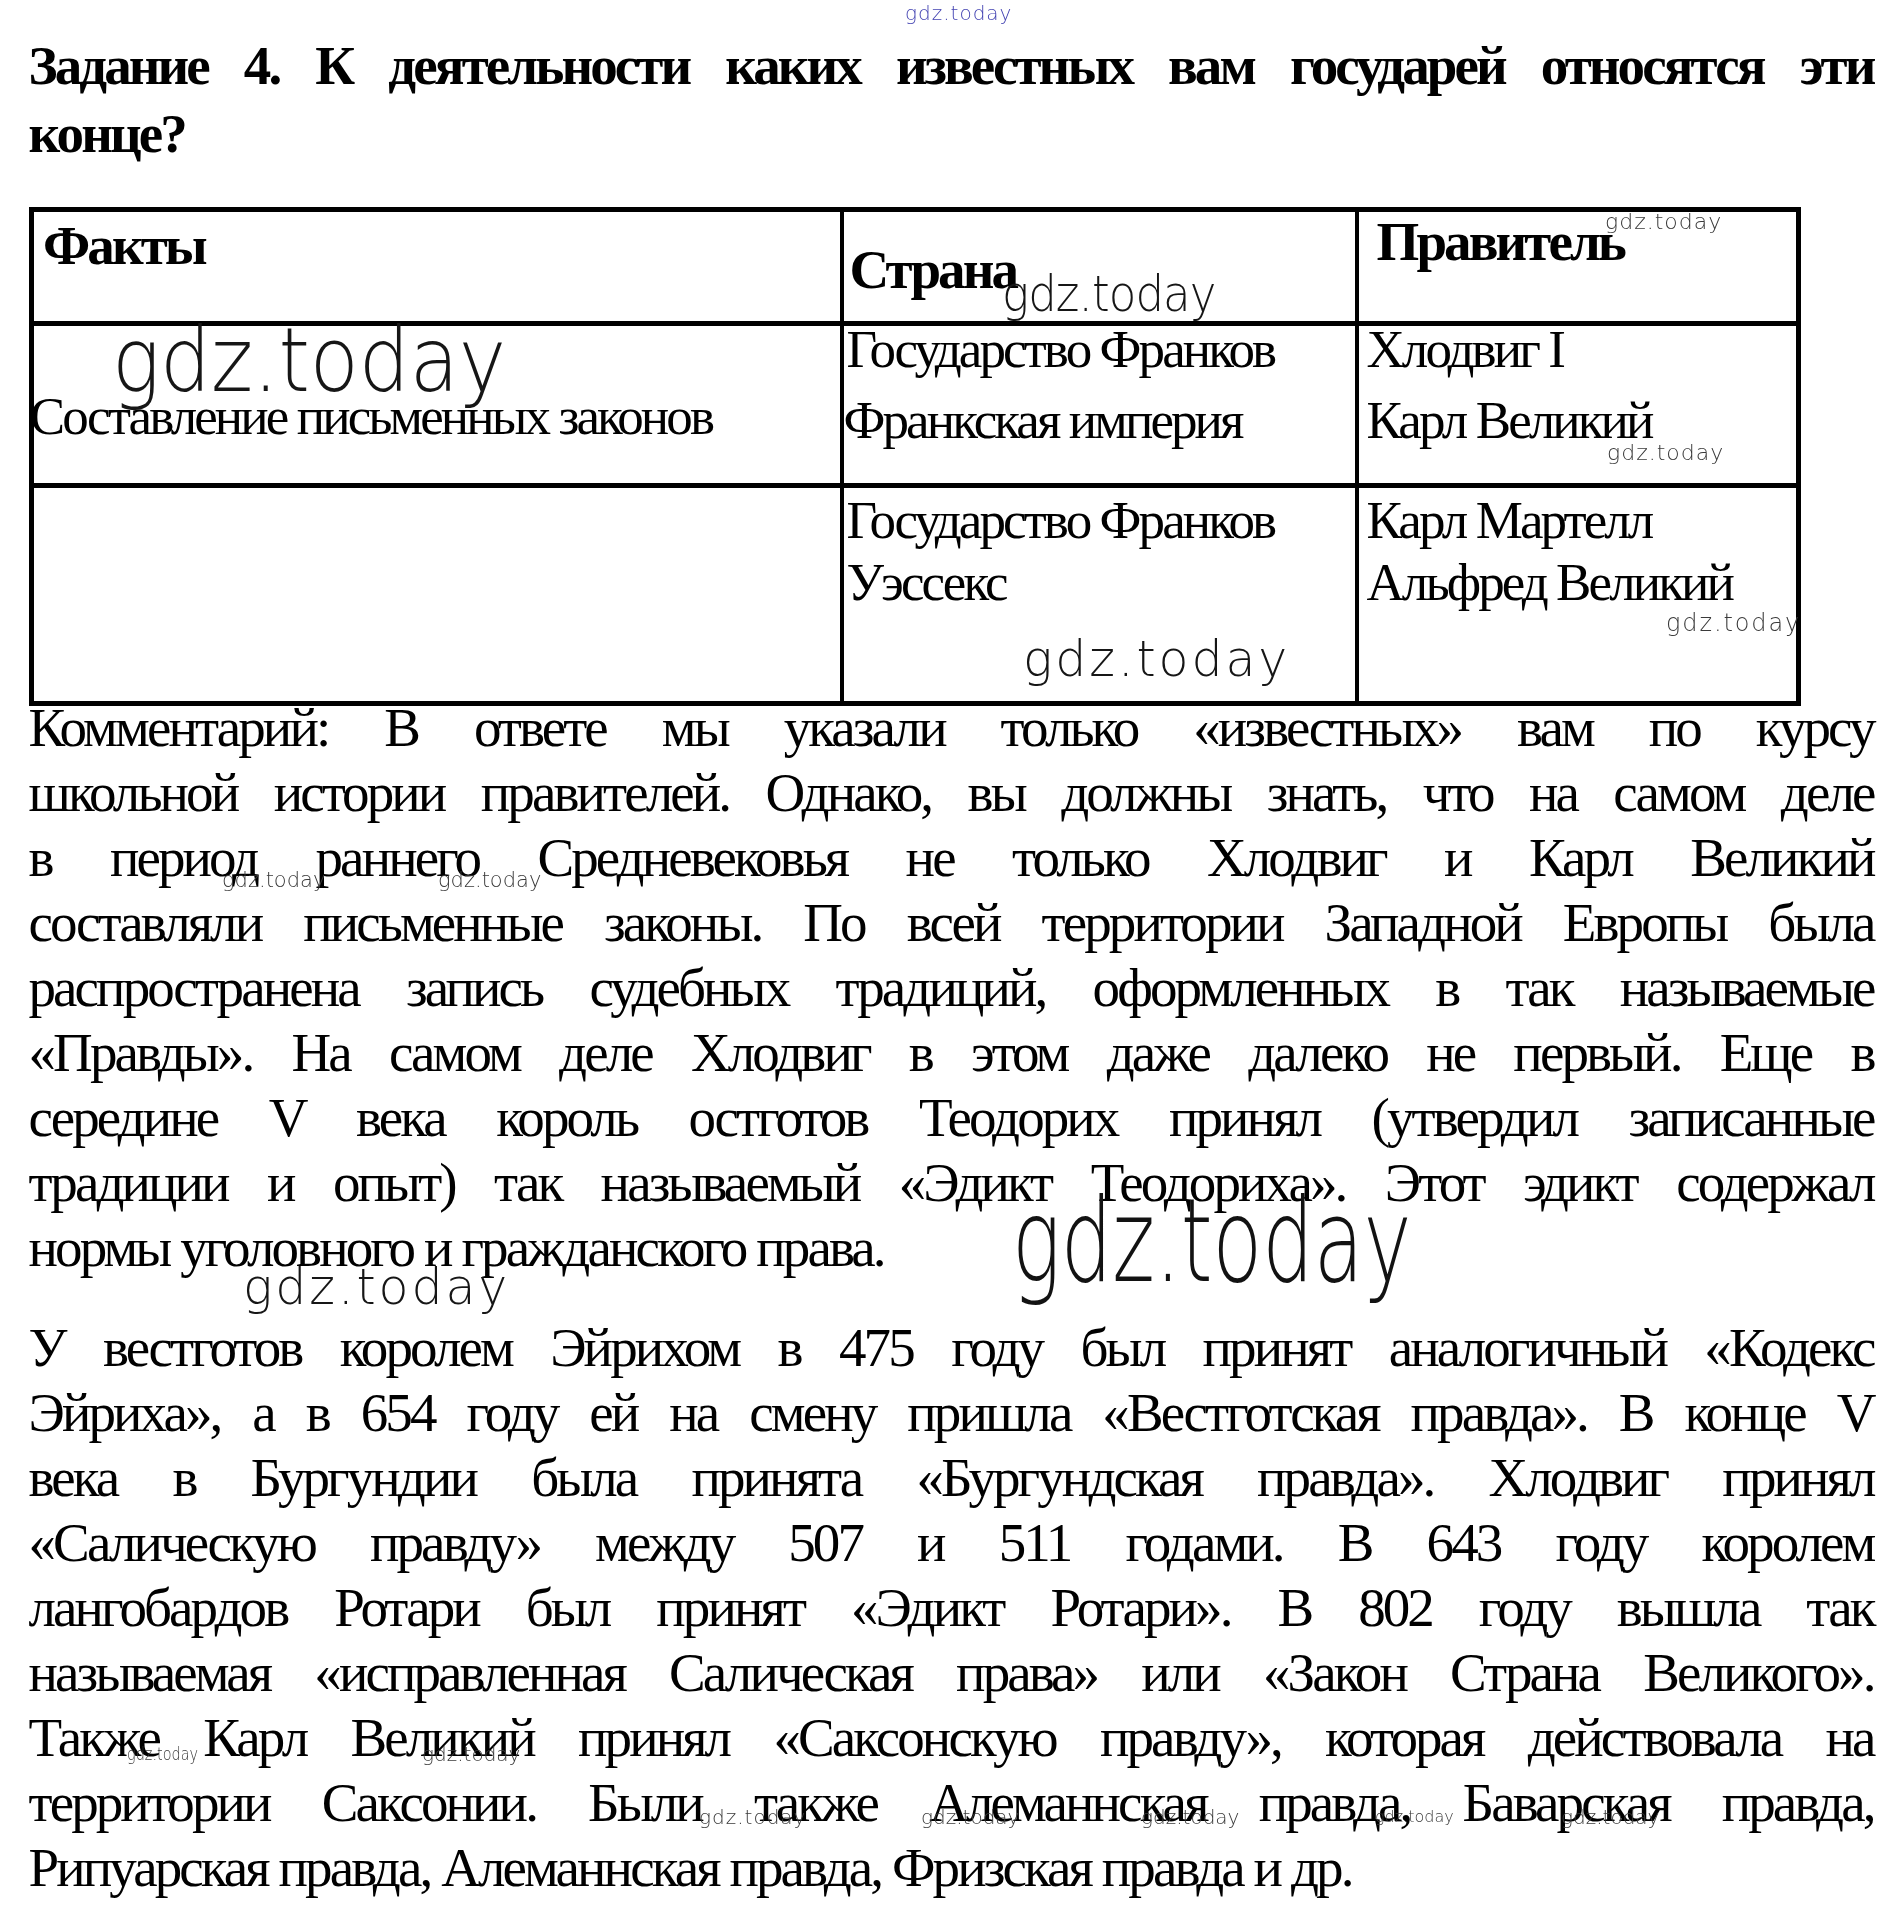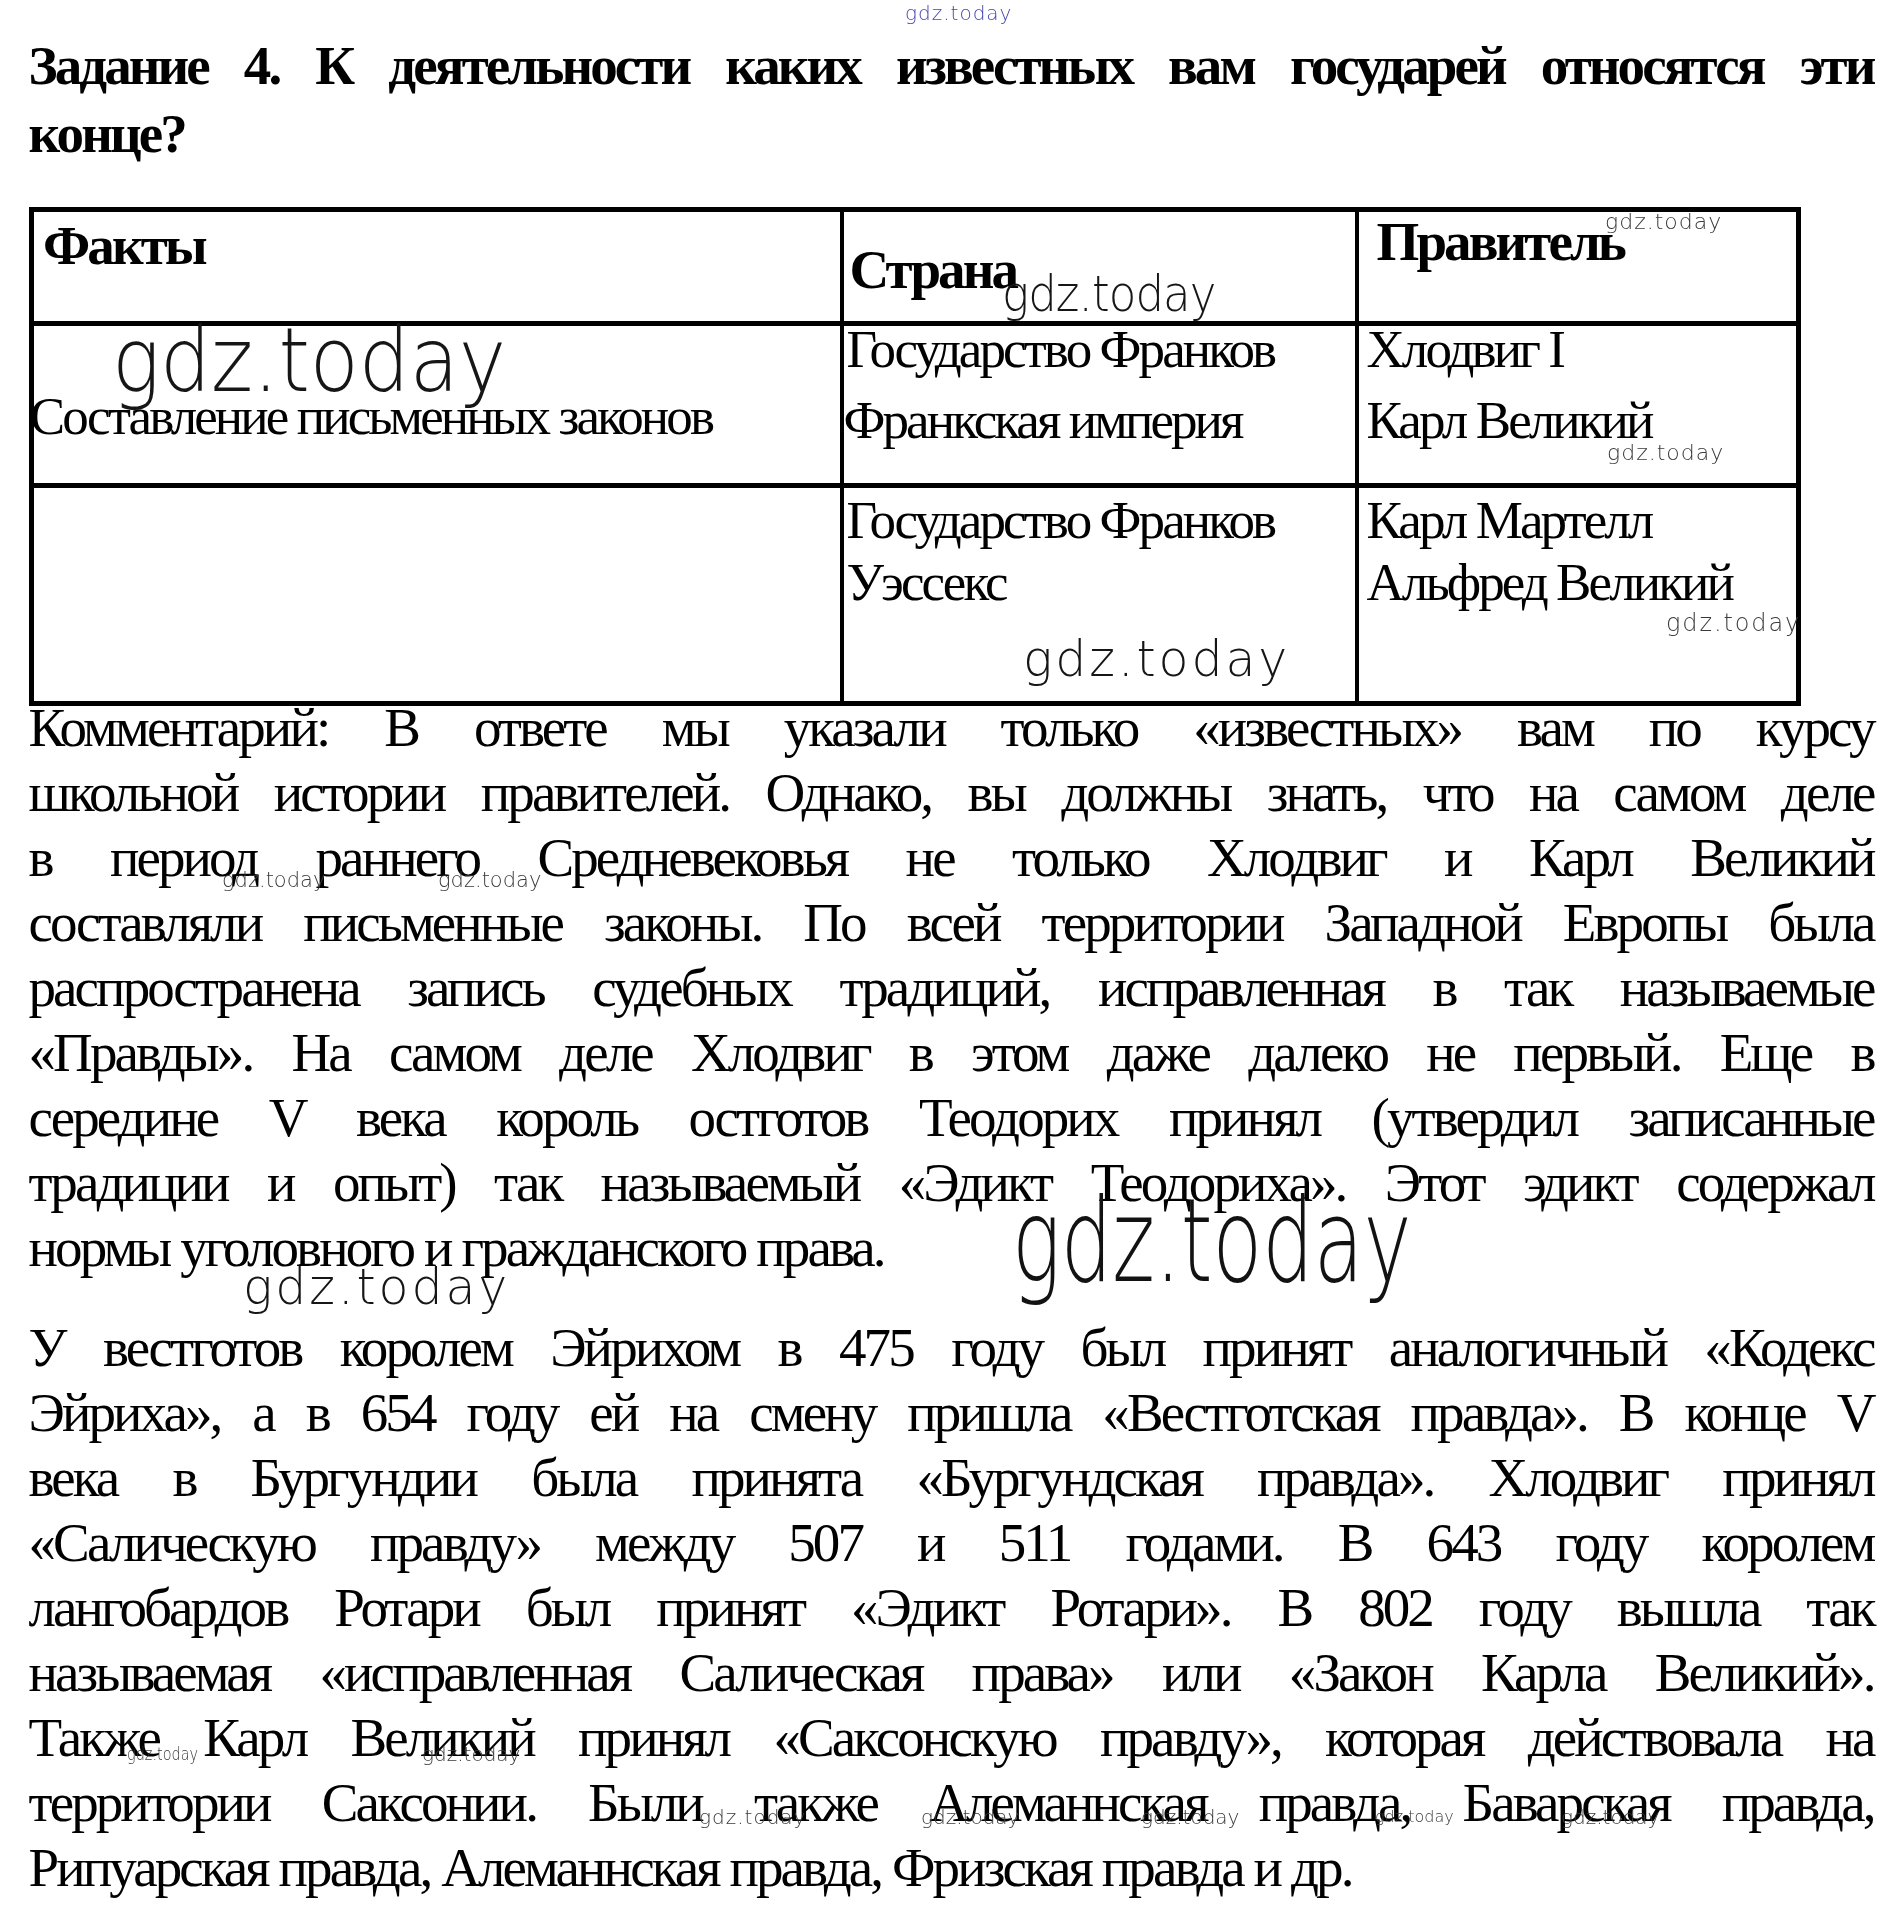--- a/index.html
+++ b/index.html
@@ -73,34 +73,34 @@
   <span class="ct" style="left:813px;top:344px;">Уэссекс</span>
   <span class="ct" style="left:1333px;top:282px;">Карл Мартелл</span>
   <span class="ct" style="left:1333px;top:344px;">Альфред Великий</span>
 </div>
 
 <div class="para p1">
   <div class="ln j">Комментарий: В ответе мы указали только «известных» вам по курсу</div>
   <div class="ln j">школьной истории правителей. Однако, вы должны знать, что на самом деле</div>
   <div class="ln j">в период раннего Средневековья не только Хлодвиг и Карл Великий</div>
   <div class="ln j">составляли письменные законы. По всей территории Западной Европы была</div>
-  <div class="ln j">распространена запись судебных традиций, исправленная в так называемые</div>
+  <div class="ln j">распространена запись судебных традиций, оформленных в так называемые</div>
   <div class="ln j">«Правды». На самом деле Хлодвиг в этом даже далеко не первый. Еще в</div>
   <div class="ln j">середине V века король остготов Теодорих принял (утвердил записанные</div>
   <div class="ln j">традиции и опыт) так называемый «Эдикт Теодориха». Этот эдикт содержал</div>
   <div class="ln">нормы уголовного и гражданского права.</div>
 </div>
 
 <div class="para p2">
   <div class="ln j">У вестготов королем Эйрихом в 475 году был принят аналогичный «Кодекс</div>
   <div class="ln j">Эйриха», а в 654 году ей на смену пришла «Вестготская правда». В конце V</div>
   <div class="ln j">века в Бургундии была принята «Бургундская правда». Хлодвиг принял</div>
   <div class="ln j">«Салическую правду» между 507 и 511 годами. В 643 году королем</div>
   <div class="ln j">лангобардов Ротари был принят «Эдикт Ротари». В 802 году вышла так</div>
-  <div class="ln j">называемая «исправленная Салическая права» или «Закон Карла Великий».</div>
+  <div class="ln j">называемая «исправленная Салическая права» или «Закон Страна Великого».</div>
   <div class="ln j">Также Карл Великий принял «Саксонскую правду», которая действовала на</div>
   <div class="ln j">территории Саксонии. Были также Алеманнская правда, Баварская правда,</div>
   <div class="ln">Рипуарская правда, Алеманнская правда, Фризская правда и др.</div>
 </div>
 
 <span class="wm w1">gdz.today</span>
 <span class="wm w2">gdz.today</span>
 <span class="wm w3">gdz.today</span>
 <span class="wm w4">gdz.today</span>
 <span class="wm w5">gdz.today</span>

